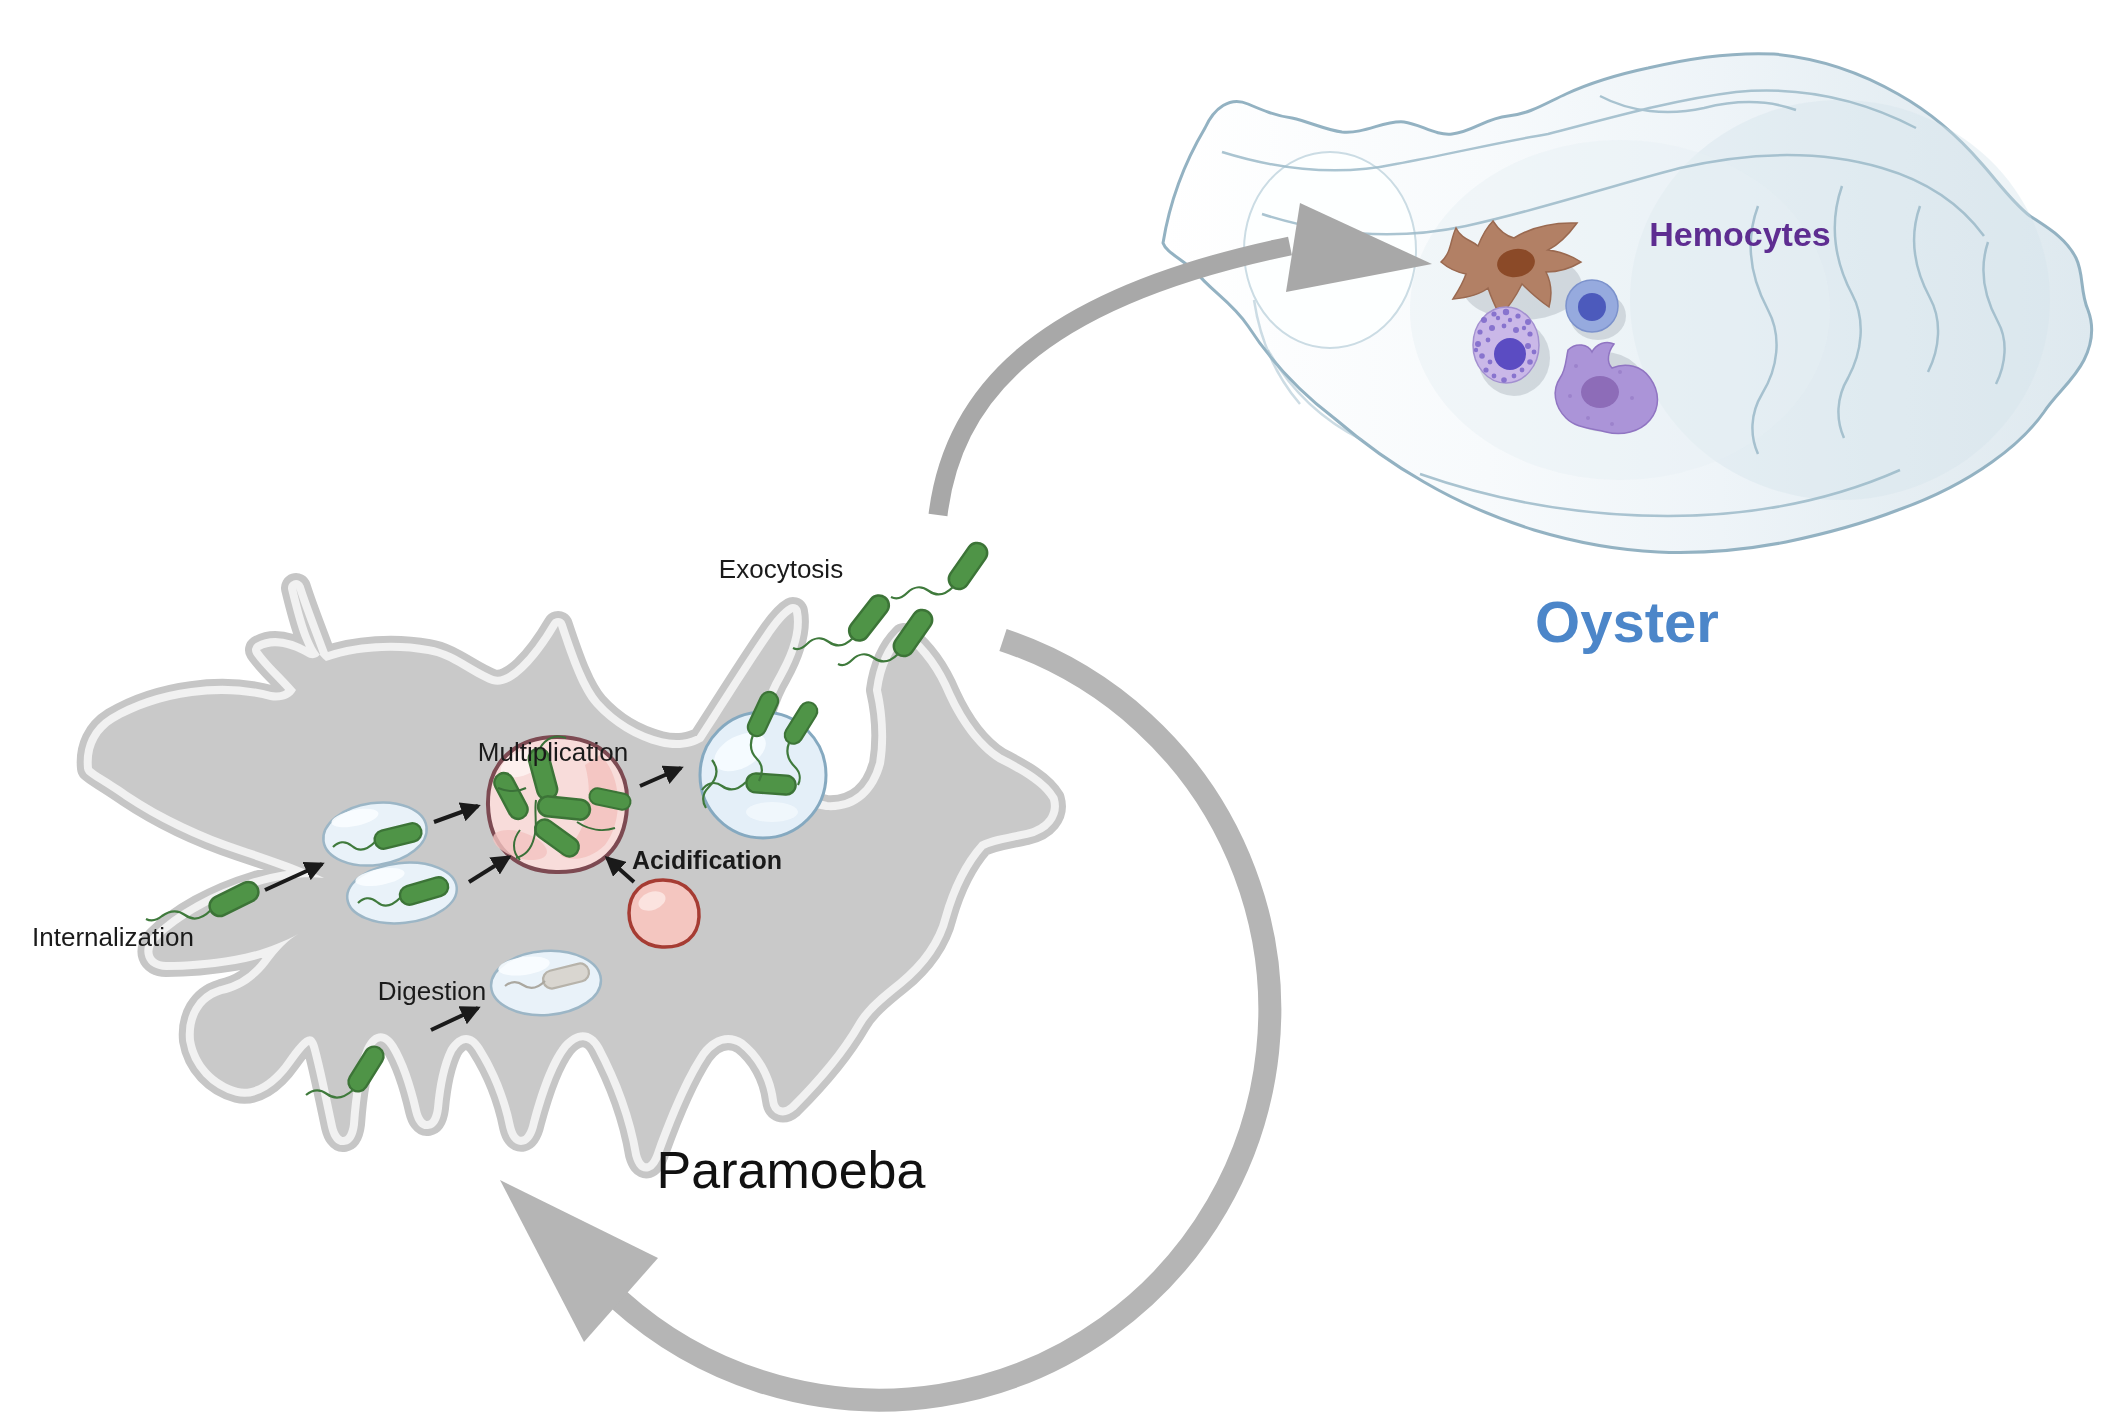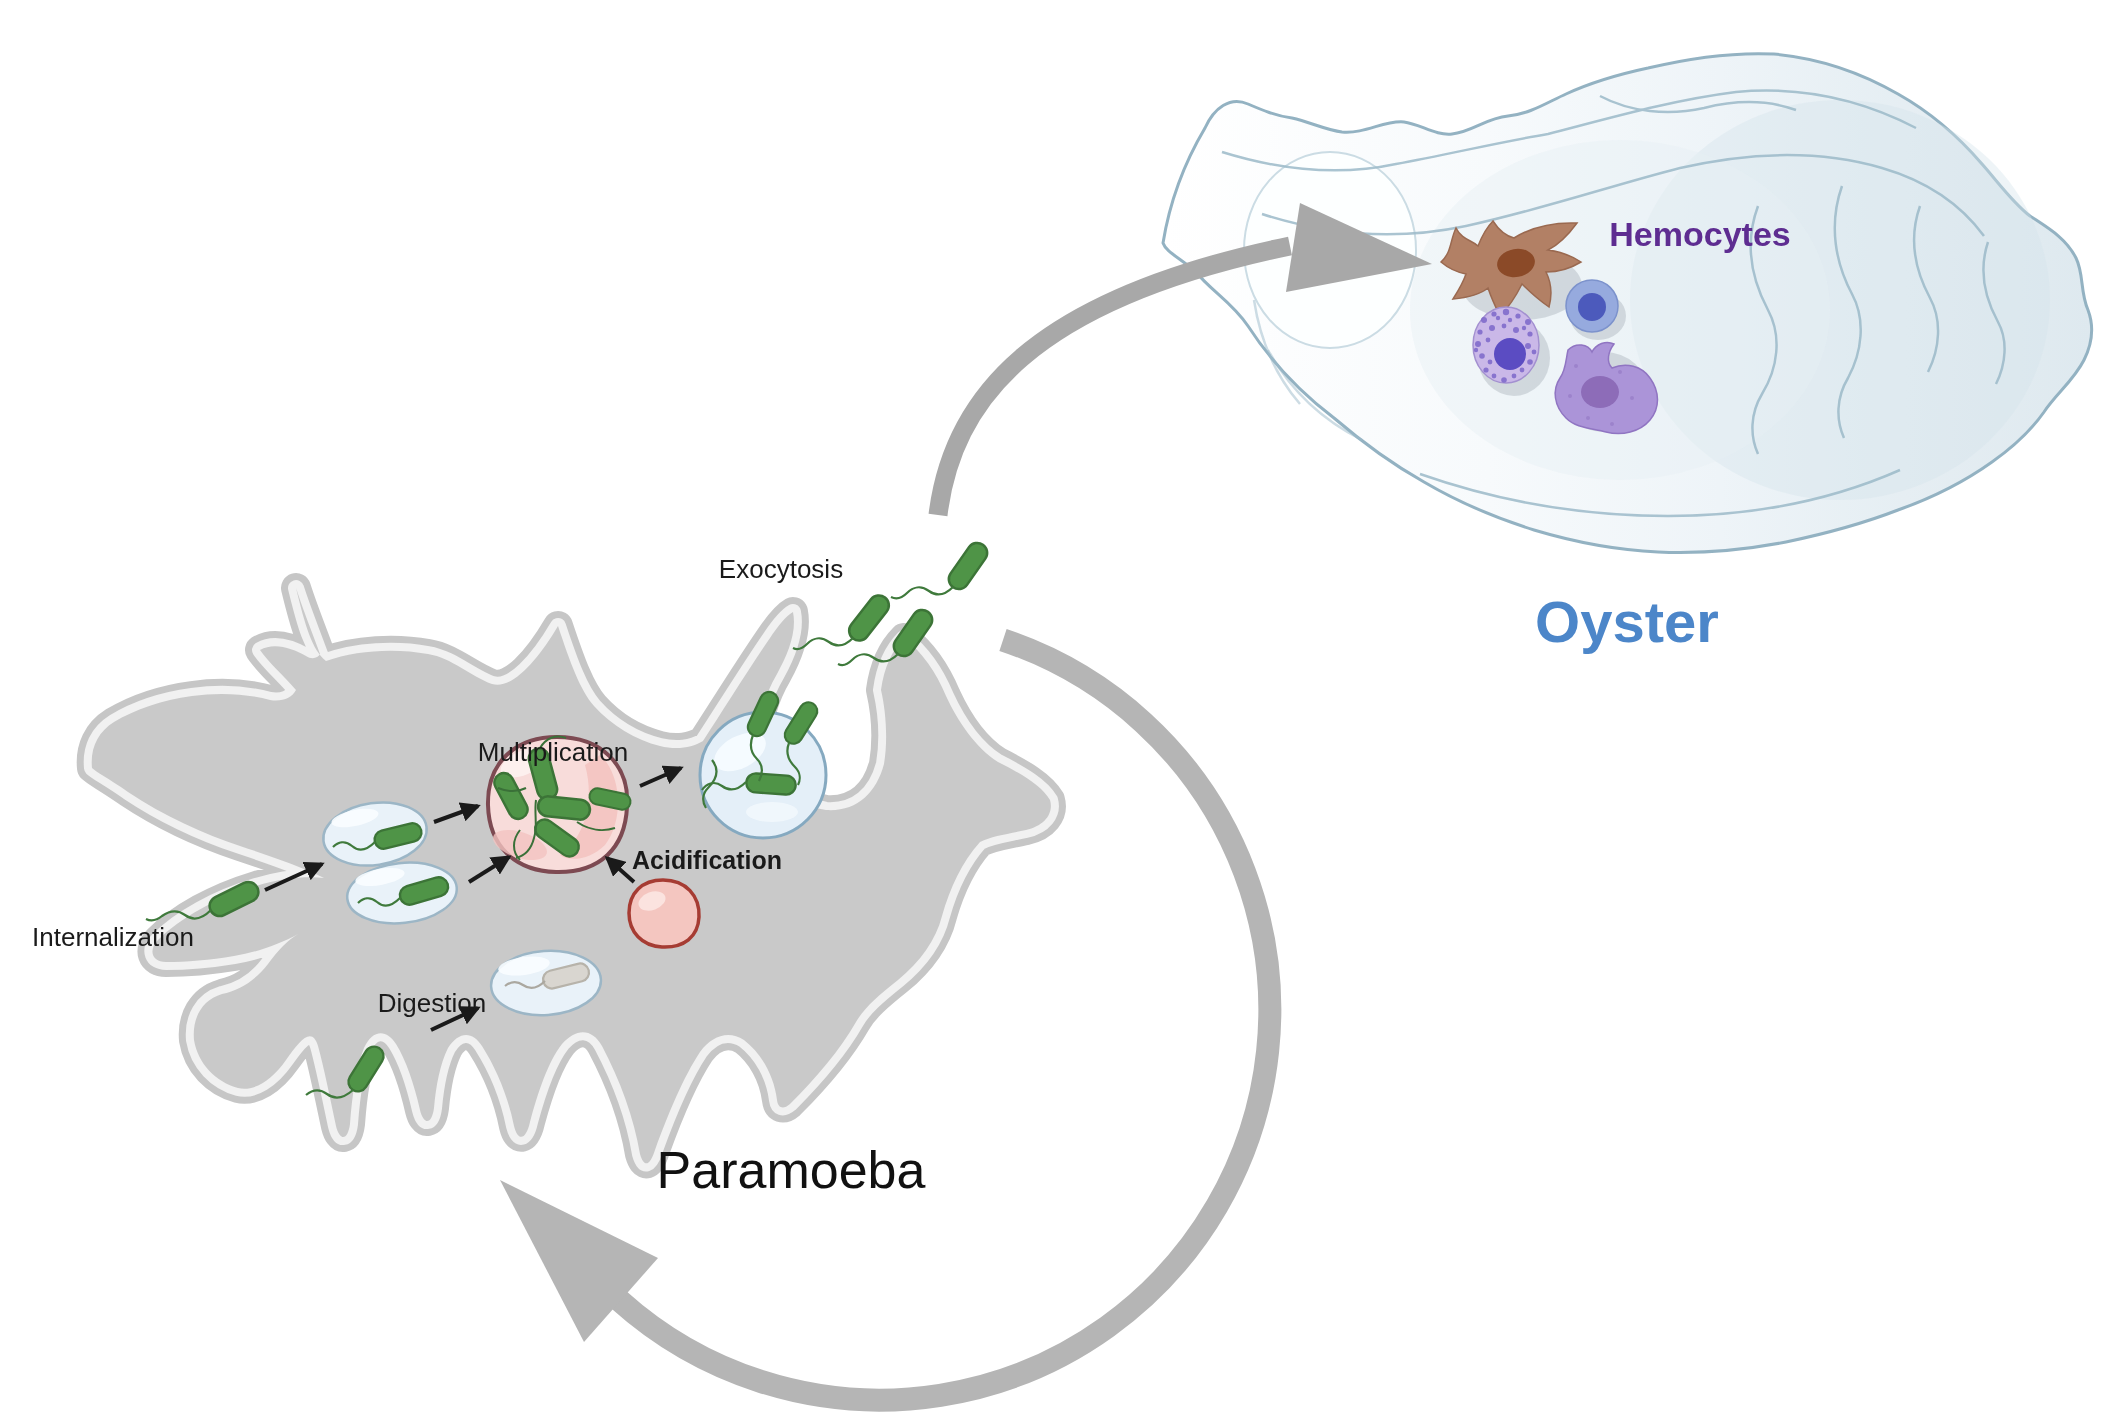--- a/index.html
+++ b/index.html
@@ -7,21 +7,21 @@
     position:relative;width:2128px;height:1423px;background:#ffffff;overflow:hidden;
     font-family:"Liberation Sans","DejaVu Sans",sans-serif;
   }
   #art{position:absolute;left:0;top:0;}
   .lbl{position:absolute;transform:translate(-50%,-50%);white-space:nowrap;color:#1a1a1a;}
   .lbl.stage{font-size:26px;font-weight:400;}
   .lbl.stage-bold{font-size:25px;font-weight:700;}
   .lbl.vibrios{font-size:58px;font-weight:700;color:#1d6a34;}
   .lbl.paramoeba{font-size:52px;font-weight:400;color:#111111;}
   .lbl.oyster{font-size:58px;font-weight:700;color:#4c86c9;}
-  .lbl.hemocytes{font-size:34px;font-weight:700;color:#5e2d91;}
+  .lbl.hemocytes{font-size:34px;font-weight:700;color:#5e2d91;margin-left:40px;}
 </style>
 </head>
 <body>
 
 <div id="stage">
 
 <svg id="art" width="2128" height="1423" viewBox="0 0 2128 1423">
   <defs>
     <linearGradient id="oys" x1="0" y1="0" x2="1" y2="0">
       <stop offset="0" stop-color="#ffffff"></stop>
@@ -284,19 +284,19 @@
             <circle cx="1612" cy="424" r="2"></circle>
             <circle cx="1570" cy="396" r="2"></circle>
       </g>
     </g>
   </g>
 </svg>
 
 <div class="lbl stage" style="left:113px;  top:937px;">Internalization</div>
 <div class="lbl stage" style="left:553px;  top:752px;">Multiplication</div>
 <div class="lbl stage-bold" style="left:707px;  top:860px;">Acidification</div>
-<div class="lbl stage" style="left:432px;  top:991px;margin-top:12px;">Digestion</div>
+<div class="lbl stage" style="left:432px;  top:991px;">Digestion</div>
 <div class="lbl stage" style="left:781px;  top:569px;">Exocytosis</div>
 <div class="lbl paramoeba" style="left:791px;  top:1170px;">Paramoeba</div>
 <div class="lbl oyster" style="left:1627px; top:621px;">Oyster</div>
 <div class="lbl hemocytes" style="left:1700px; top:234px;">Hemocytes</div>
 
 </div>
 
 </body></html>

